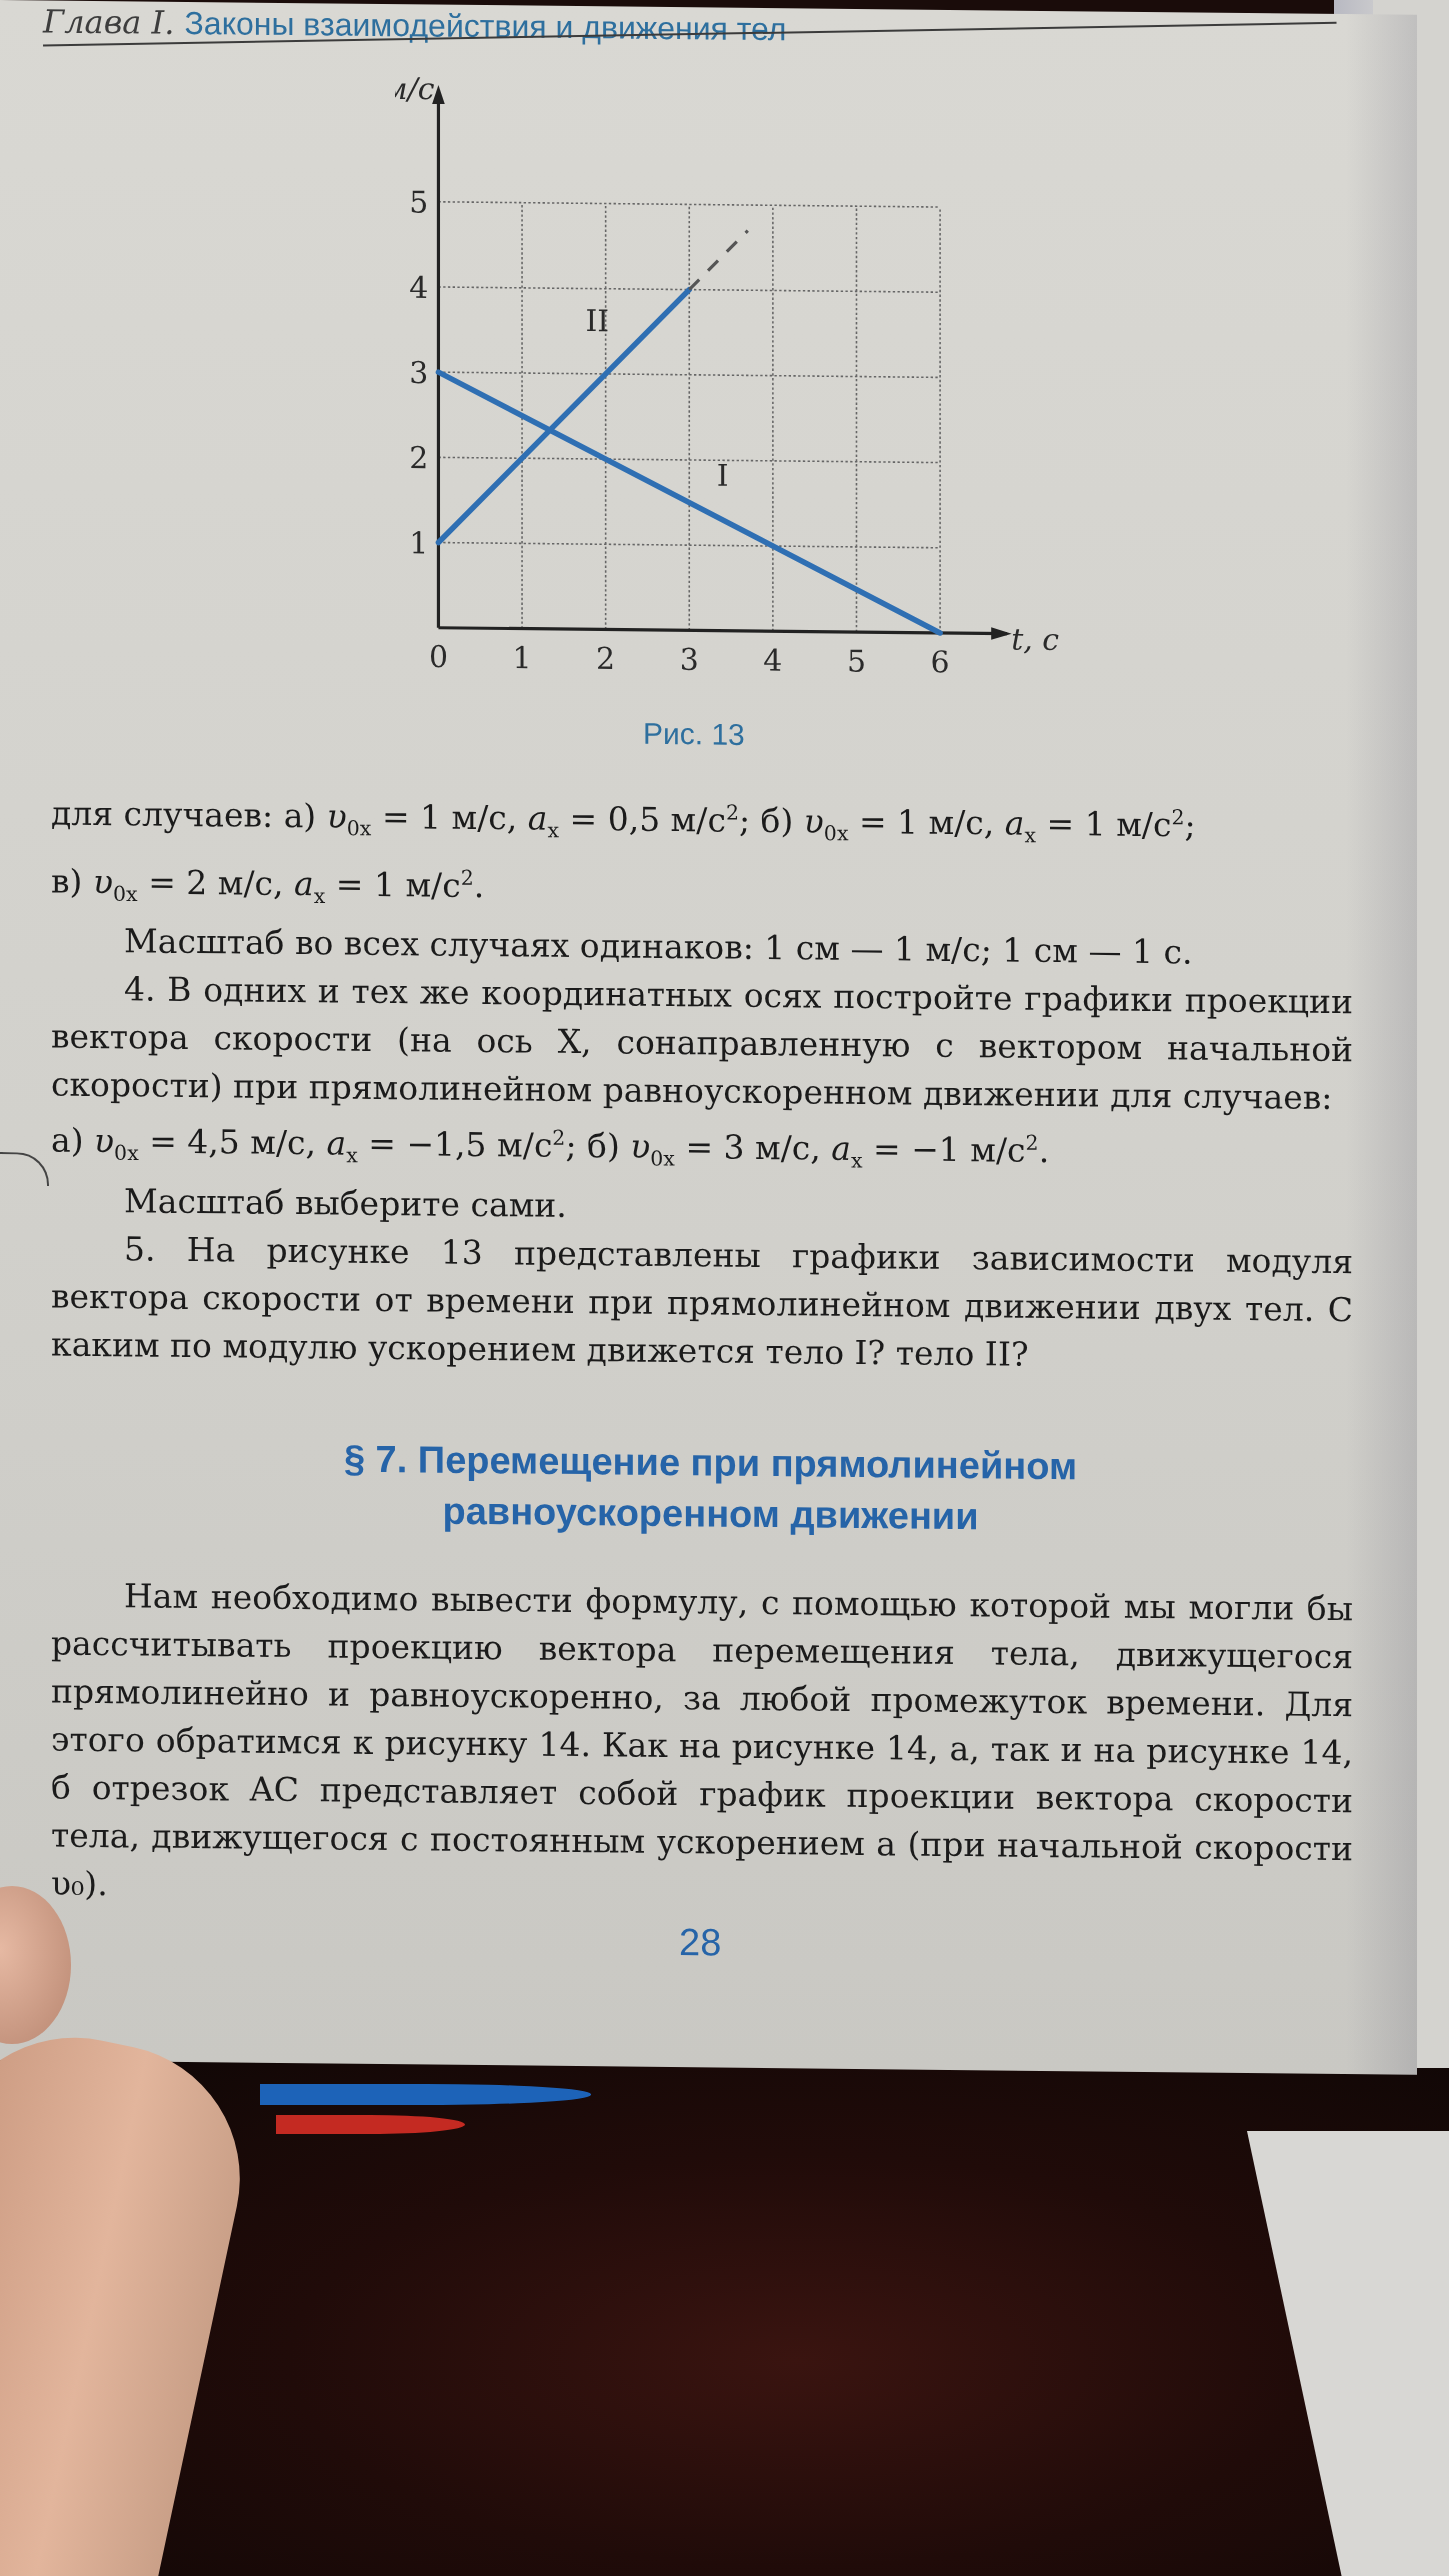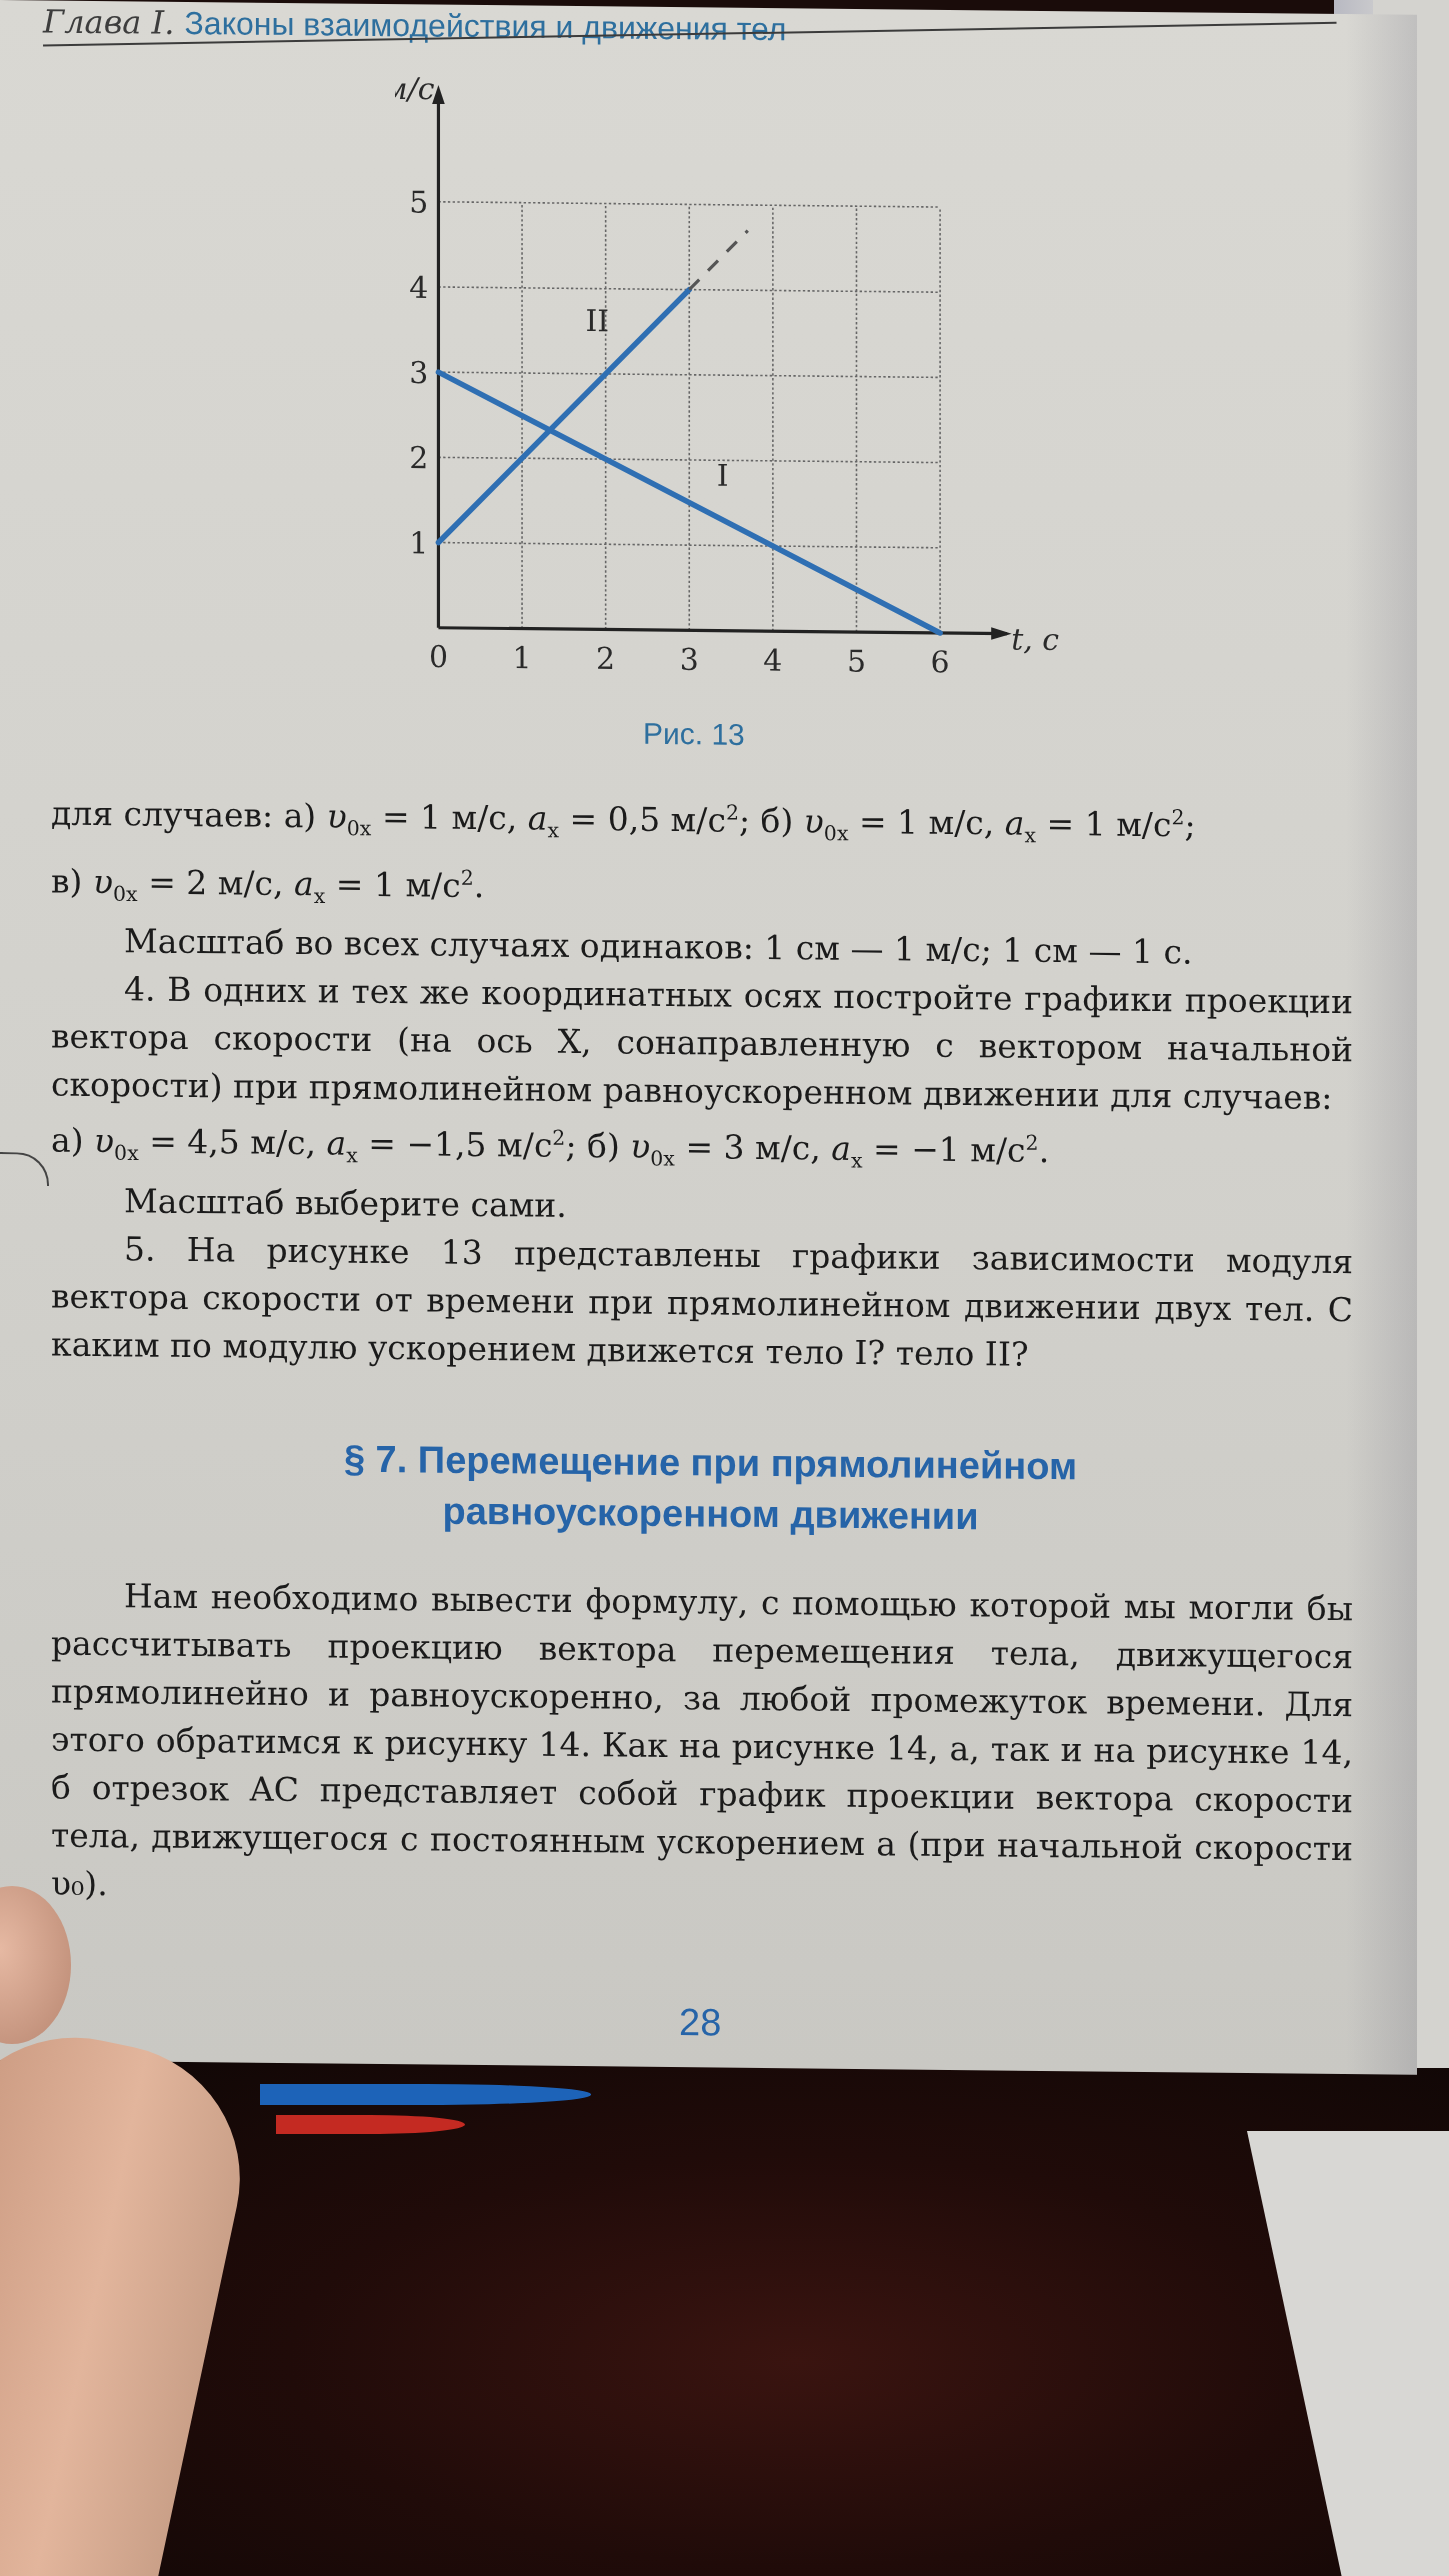--- a/index.html
+++ b/index.html
@@ -22,21 +22,21 @@
 
   .chart{position:absolute;left:395px;top:71px;width:710px;height:631px;}
   .caption{position:absolute;left:643px;top:710px;font-family:"Liberation Sans","DejaVu Sans",sans-serif;font-size:30px;color:#2e6f9e;}
 
   .text{position:absolute;left:51px;width:1302px;font-size:33px;line-height:48px;color:#1b1b1b;text-align:justify;}
   .text p{margin:0;}
   .indent{text-indent:73px;}
   .it{font-style:italic;}
   sub,sup{font-size:20.5px;}
   .section-title{position:absolute;left:237px;top:1430px;width:947px;text-align:center;font-family:"Liberation Sans","DejaVu Sans",sans-serif;font-weight:bold;font-size:38px;line-height:51px;color:#2664a8;}
-  .page-number{position:absolute;left:679px;top:1994px;font-family:"Liberation Sans","DejaVu Sans",sans-serif;font-size:38px;color:#2664a8;}
+  .page-number{position:absolute;left:679px;top:1914px;font-family:"Liberation Sans","DejaVu Sans",sans-serif;font-size:38px;color:#2664a8;}
   .pencil-mark{position:absolute;left:0;top:1152px;width:47px;height:32px;border-top:2.4px solid #444;border-right:2.4px solid #444;border-radius:0 32px 0 0;}
 </style>
 </head>
 <body>
 
 <div class="bg-bottom"></div>
 <div class="notebook"></div>
 <div class="right-page">
     <div class="edge"></div>
   </div>

